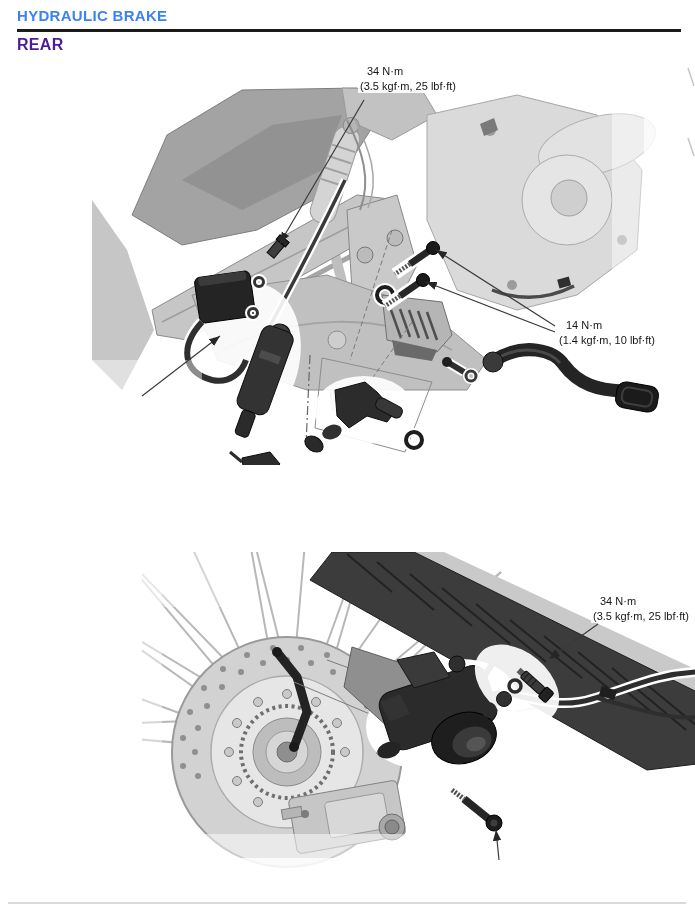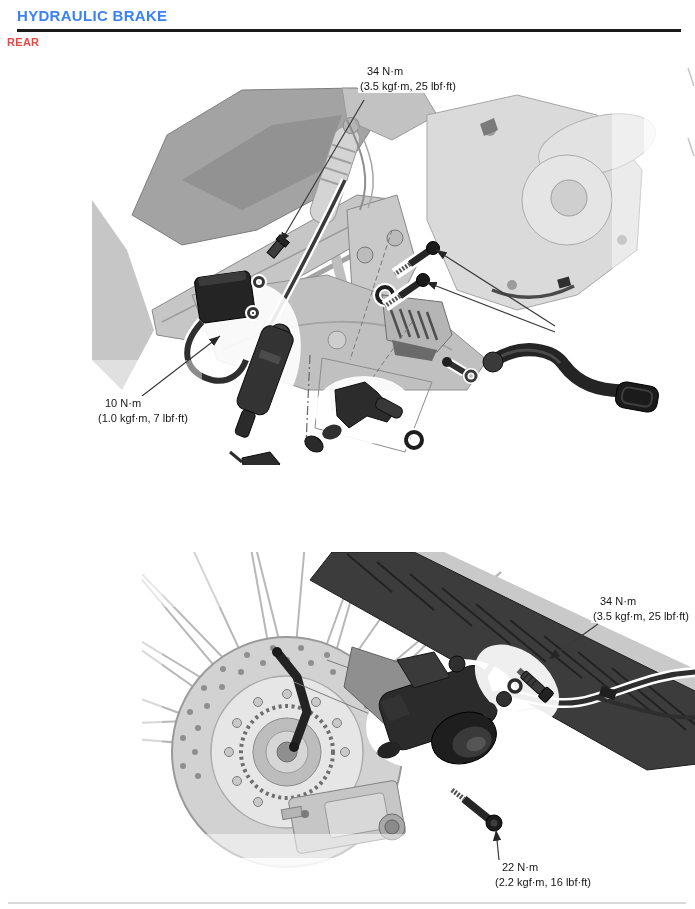--- a/index.html
+++ b/index.html
@@ -11,22 +11,22 @@
   }
   .hdr-title{
     position:absolute;left:17px;top:7px;
     font-size:15px;font-weight:bold;letter-spacing:.3px;color:#3b82f6;
   }
   .hdr-rule{
     position:absolute;left:17px;top:29px;width:664px;height:3px;
     background:#1b1b1b;
   }
   .hdr-section{
-    position:absolute;left:7px;top:36px;
-    font-size:11px;font-weight:bold;letter-spacing:.3px;color:#ef4444;
+    position:absolute;left:17px;top:36px;
+    font-size:16px;font-weight:bold;letter-spacing:.3px;color:#4c1d95;
   }
   .fig{position:absolute;margin-left:47px;}
   .fig svg{position:absolute;left:0;top:0;}
   .tq{
     position:absolute;font-size:11px;line-height:14.5px;color:#161616;
     white-space:nowrap;background:rgba(255,255,255,.88);padding:0 2px;
   }
   .tq .v{margin-left:7px;}
   .footer-rule{
     position:absolute;left:8px;top:902px;width:678px;height:2px;
@@ -212,23 +212,23 @@
       <path d="M463,266 L344,190" marker-end="url(#arr1)"></path>
       <path d="M463,272 L334,222" marker-end="url(#arr1)"></path>
       <path d="M50,336 L128,276" marker-end="url(#arr1)"></path>
     </g>
   </svg>
 
   <div class="tq" style="left:266px;top:4px;">
     <div class="v">34 N·m</div>
     <div class="d">(3.5 kgf·m, 25 lbf·ft)</div>
   </div>
-  <div class="tq" style="left:4px;top:336px;">
-    <div class="v">10 N·m</div>
-    <div class="d">(1.0 kgf·m, 7 lbf·ft)</div>
+  <div class="tq" style="left:465px;top:258px;">
+    <div class="v">14 N·m</div>
+    <div class="d">(1.4 kgf·m, 10 lbf·ft)</div>
   </div>
 </div>
 
 <div class="fig" style="left:95px;top:552px;width:555px;height:330px;">
   <svg width="555" height="330" viewBox="0 0 555 330">
     <defs>
       <marker id="arr2" markerWidth="10" markerHeight="8" refX="9" refY="4" orient="auto">
         <polygon points="0,0.5 9,4 0,7.5" fill="#262626"></polygon>
       </marker>
     </defs>
@@ -399,24 +399,20 @@
     <g stroke="#3a3a3a" stroke-width="1.2" fill="none">
       <path d="M456,72 L407,107" marker-end="url(#arr2)"></path>
       <path d="M357,308 L354,278" marker-end="url(#arr2)"></path>
     </g>
   </svg>
 
   <div class="tq" style="left:449px;top:42px;">
     <div class="v">34 N·m</div>
     <div class="d">(3.5 kgf·m, 25 lbf·ft)</div>
   </div>
-  <div class="tq" style="left:351px;top:308px;">
-    <div class="v">22 N·m</div>
-    <div class="d">(2.2 kgf·m, 16 lbf·ft)</div>
-  </div>
 </div>
 
 <svg class="curl" width="15" height="110">
   <line x1="8" y1="8" x2="14" y2="26" stroke="#c6c6c6" stroke-width="1.5"></line>
   <line x1="8" y1="78" x2="14" y2="96" stroke="#c6c6c6" stroke-width="1.5"></line>
 </svg>
 
 <div class="footer-rule"></div>
 
 </body></html>

